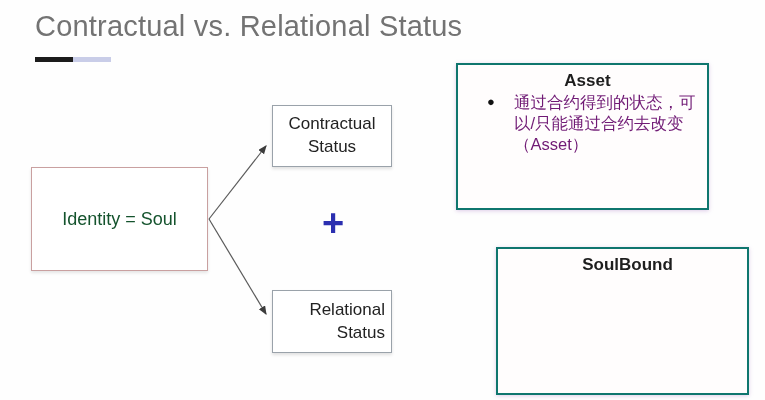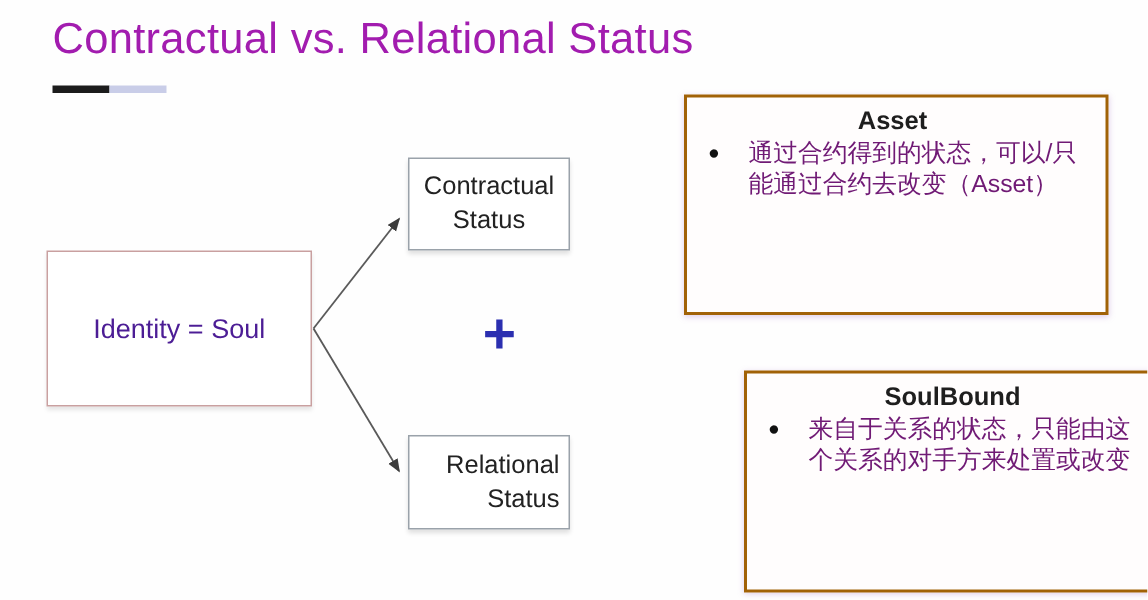--- a/index.html
+++ b/index.html
@@ -15,21 +15,21 @@
     overflow: hidden;
   }
 
   .page-title {
     position: absolute;
     left: 35px;
     top: 10px;
     font-size: 29px;
     font-weight: 500;
     letter-spacing: 0.2px;
-    color: #a21caf;
+    color: #737373;
     white-space: nowrap;
   }
 
   .title-underline {
     position: absolute;
     left: 35px;
     top: 57px;
     height: 5px;
     display: flex;
   }
@@ -48,26 +48,26 @@
     position: absolute;
     left: 31px; top: 167px;
     width: 177px; height: 104px;
     background: #ffffff;
     border: 1.5px solid #c9a0a0;
     box-shadow: 0 2px 3px rgba(0,0,0,0.10);
     display: flex;
     align-items: center;
     justify-content: center;
     font-size: 18px;
-    color: #4c1d95;
+    color: #14532d;
   }
 
   .status-box {
     position: absolute;
-    width: 108px; height: 62px;
+    width: 120px; height: 62px;
     background: #ffffff;
     border: 1px solid #9aa2aa;
     box-shadow: 0 2px 3px rgba(0,0,0,0.12);
     display: flex;
     align-items: center;
     justify-content: center;
     text-align: center;
     font-size: 17px;
     line-height: 1.35;
     color: #222222;
@@ -83,25 +83,25 @@
     text-align: center;
     font-size: 38px;
     font-weight: bold;
     color: #2b2fb0;
     line-height: 1;
   }
 
   .panel {
     position: absolute;
     left: 456px;
-    width: 283px;
+    width: 253px;
     background: #fffdfd;
-    border: 2px solid #a16207;
+    border: 2px solid #0f766e;
     box-shadow: 0 1px 4px rgba(162,116,196,0.35);
-    padding: 4px 6px 4px 1px;
+    padding: 4px 6px 4px 16px;
     overflow: hidden;
   }
   .panel.asset     { top: 63px;  height: 147px; }
   .panel.soulbound { top: 247px; height: 148px; margin-left: 40px; }
 
   .panel-title {
     text-align: center;
     font-weight: bold;
     font-size: 17px;
     line-height: 1.2;
@@ -169,17 +169,16 @@
   <div class="panel asset">
     <div class="panel-title">Asset</div>
     <ul class="bullets">
       <li>通过合约得到的状态，可以/只能通过合约去改变（Asset）</li>
     </ul>
   </div>
 
   <div class="panel soulbound">
     <div class="panel-title">SoulBound</div>
     <ul class="bullets">
-      <li>来自于关系的状态，只能由这个关系的对手方来处置或改变</li>
     </ul>
   </div>
 
 </div>
 
 </body></html>

